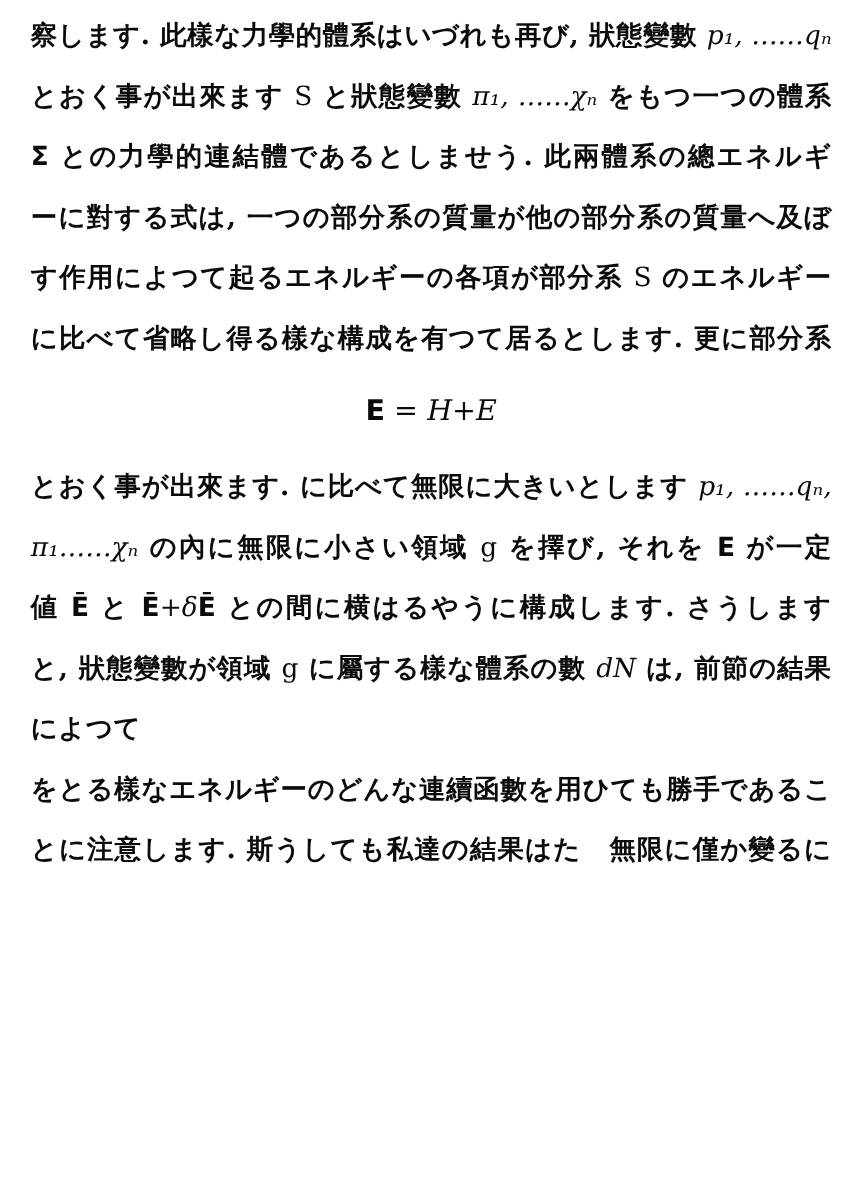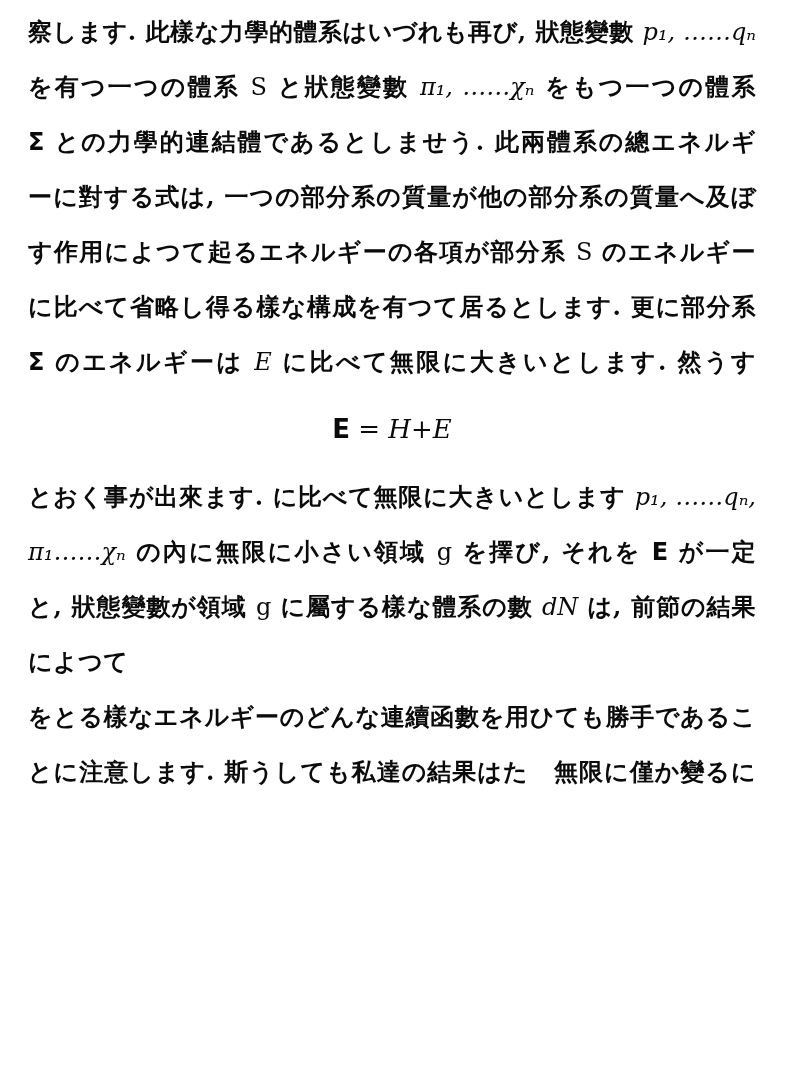--- a/index.html
+++ b/index.html
@@ -72,27 +72,27 @@
     vertical-align: -18px;
     padding-right: 6px;
   }
 </style>
 </head>
 <body>
 
 <div class="page">
   <div id="text-container">
       <div class="line"><span class="seg-jp">察します.  此樣な力學的體系はいづれも再び, 狀態變數 </span><span class="seg-mi">p₁, ……qₙ</span></div>
-      <div class="line"><span class="seg-jp">を有つ一つの體系 </span><span class="seg-rm">S</span><span class="seg-jp"> と狀態變數 </span><span class="seg-mi">π₁, ……χₙ</span><span class="seg-jp"> をもつ一つの體系</span></div>
+      <div class="line"><span class="seg-jp">とおく事が出來ます </span><span class="seg-rm">S</span><span class="seg-jp"> と狀態變數 </span><span class="seg-mi">π₁, ……χₙ</span><span class="seg-jp"> をもつ一つの體系</span></div>
       <div class="line"><span class="seg-mb">Σ</span><span class="seg-jp"> との力學的連結體であるとしませう.  此兩體系の總エネルギ</span></div>
       <div class="line"><span class="seg-jp">ーに對する式は, 一つの部分系の質量が他の部分系の質量へ及ぼ</span></div>
       <div class="line"><span class="seg-jp">す作用によつて起るエネルギーの各項が部分系 </span><span class="seg-rm">S</span><span class="seg-jp"> のエネルギー</span></div>
       <div class="line"><span class="seg-jp">に比べて省略し得る樣な構成を有つて居るとします.  更に部分系</span></div>
-      <div class="line"><span class="seg-mb">Σ</span><span class="seg-jp"> のエネルギーは </span><span class="seg-mi">E</span><span class="seg-jp"> に比べて無限に大きいとします.  然うす</span></div>
       <div class="line formula f1"><span class="seg-mb">E</span><span class="seg-rm"> = </span><span class="seg-mi">H</span><span class="seg-rm">+</span><span class="seg-mi">E</span></div>
       <div class="line"><span class="seg-jp">とおく事が出來ます.  に比べて無限に大きいとします </span><span class="seg-mi">p₁, ……qₙ,</span></div>
       <div class="line"><span class="seg-mi">π₁……χₙ</span><span class="seg-jp"> の內に無限に小さい領域 </span><span class="seg-rm">g</span><span class="seg-jp"> を擇び, それを </span><span class="seg-mb">E</span><span class="seg-jp"> が一定</span></div>
+      <div class="line"><span class="seg-jp">値 </span><span class="seg-mb">Ē</span><span class="seg-jp"> と </span><span class="seg-mb">Ē</span><span class="seg-rm">+</span><span class="seg-mi">δ</span><span class="seg-mb">Ē</span><span class="seg-jp"> との間に横はるやうに構成します.  さうします</span></div>
       <div class="line"><span class="seg-jp">と, 狀態變數が領域 </span><span class="seg-rm">g</span><span class="seg-jp"> に屬する樣な體系の數 </span><span class="seg-mi">dN</span><span class="seg-jp"> は, 前節の結果</span></div>
       <div class="line align-left"><span class="seg-jp">によつて</span></div>
       <div class="line"><span class="seg-jp">をとる樣なエネルギーのどんな連續函數を用ひても勝手であるこ</span></div>
       <div class="line"><span class="seg-jp">とに注意します.  斯うしても私達の結果はたゞ無限に僅か變るに</span></div>
     </div>
 </div>
 
 </body></html>

